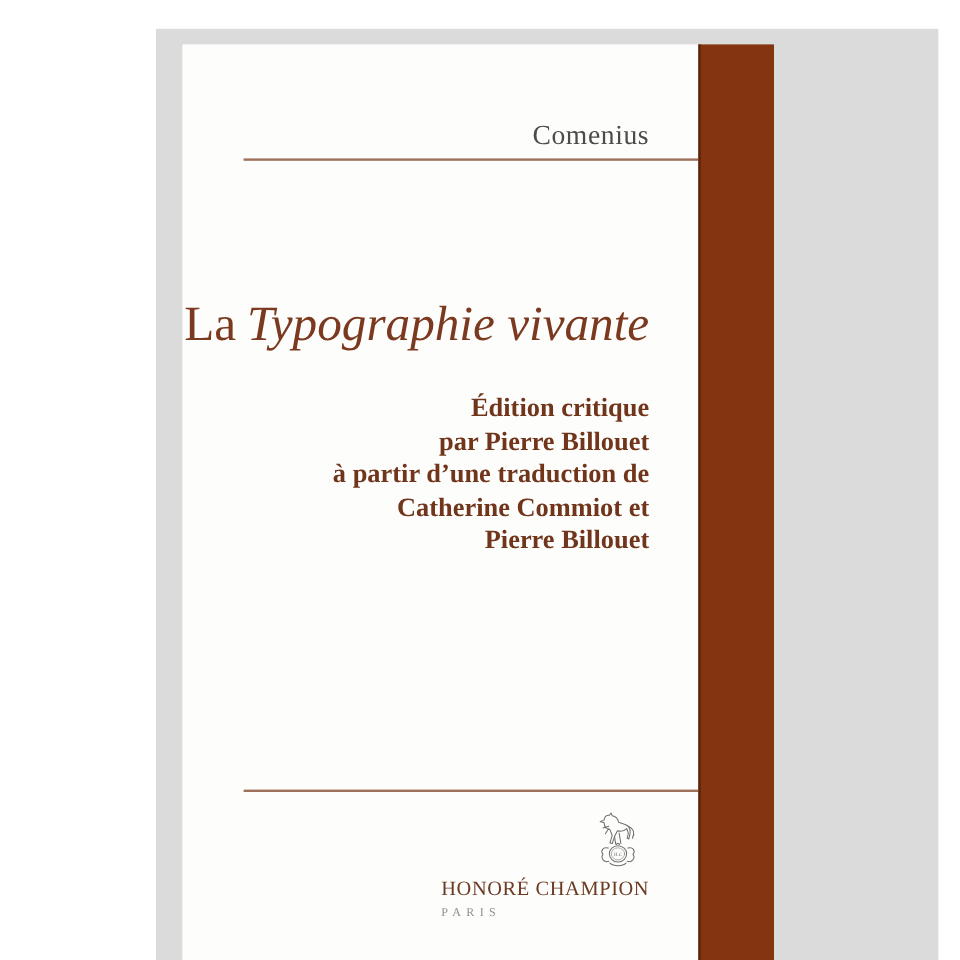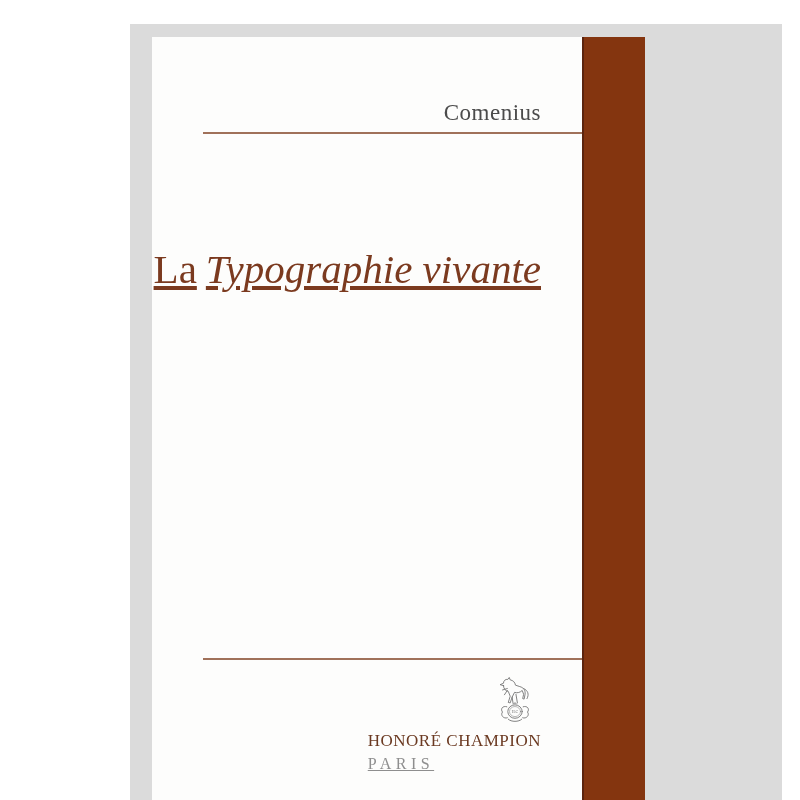--- a/index.html
+++ b/index.html
@@ -13,43 +13,50 @@
     font-family:"Liberation Serif", serif;}
   .photo{position:absolute;left:130px;top:0;width:652px;height:800px;background:var(--photo-bg);margin-top:24px;}
   .book{position:absolute;left:22px;top:13px;width:493px;height:772px;}
   .front-cover{position:absolute;left:0;top:0;width:430px;height:772px;background:var(--cover-bg);}
   .spine{position:absolute;left:430px;top:0;width:63px;height:772px;background:var(--spine);
     border-left:2px solid var(--spine-edge);}
   .author{position:absolute;top:63px;right:41px;font-size:23px;letter-spacing:.5px;color:var(--author);}
   .rule{position:absolute;left:51px;right:0;height:2px;background:var(--rule);}
   .rule.top{top:95px}
   .rule.bottom{top:621px}
-  .title{position:absolute;top:208px;right:41px;font-size:41px;color:var(--title);white-space:nowrap;text-decoration:underline;}
+  .title{position:absolute;top:208px;right:41px;font-size:41px;color:var(--title);white-space:nowrap;}
   .title .it{font-style:italic;margin-left:.22em;}
   .edition{position:absolute;top:289px;right:41px;text-align:right;font-size:22px;
     font-weight:bold;line-height:27.5px;color:var(--subtitle);}
   .publisher{position:absolute;top:639px;right:41px;text-align:left;}
   .crest{width:48px;height:50px;display:block;margin-left:auto;margin-right:2px;}
   .pub-name{margin-top:5px;font-size:17px;letter-spacing:.5px;color:var(--publisher-name);white-space:nowrap;}
-  .pub-city{margin-top:4px;margin-right:-4px;font-size:16px;letter-spacing:4.5px;color:var(--publisher-city);text-decoration:underline;}
+  .pub-city{margin-top:4px;margin-right:-4px;font-size:10px;letter-spacing:4.5px;color:var(--publisher-city);}
 </style>
 </head>
 <body>
 
 <div class="photo">
   <div class="book">
 
     <div class="front-cover">
 
       <div class="author">Comenius</div>
 
       <div class="rule top"></div>
 
       <div class="title"><span>La</span><span class="it">Typographie vivante</span></div>
 
+      <div class="edition">
+        <div>Édition critique</div>
+        <div>par Pierre Billouet</div>
+        <div>à partir d’une traduction de</div>
+        <div>Catherine Commiot et</div>
+        <div>Pierre Billouet</div>
+      </div>
 
       <div class="rule bottom"></div>
 
       <div class="publisher">
         <svg class="crest" viewBox="0 0 100 104" fill="none" stroke="#6f6f6f" stroke-width="1.8" stroke-linecap="round" stroke-linejoin="round">
 
           <path d="M26 20 L19 18 L26 15 C26 10 30 6 35 7 L38 3 L40 8 C46 9 50 13 51 19 L60 22 C68 24 72 30 71 38 L69 48 L66 47 L68 38 L65 30 C61 34 55 36 49 34 L44 44 L40 56 L36 55 L40 42 L36 32 C30 31 26 26 26 20 Z"></path>
           <path d="M34 26 L24 29 M34 30 L28 39"></path>
           <path d="M44 44 L46 57 M52 38 L55 56"></path>
           <path d="M68 26 C77 30 80 38 75 47"></path>

